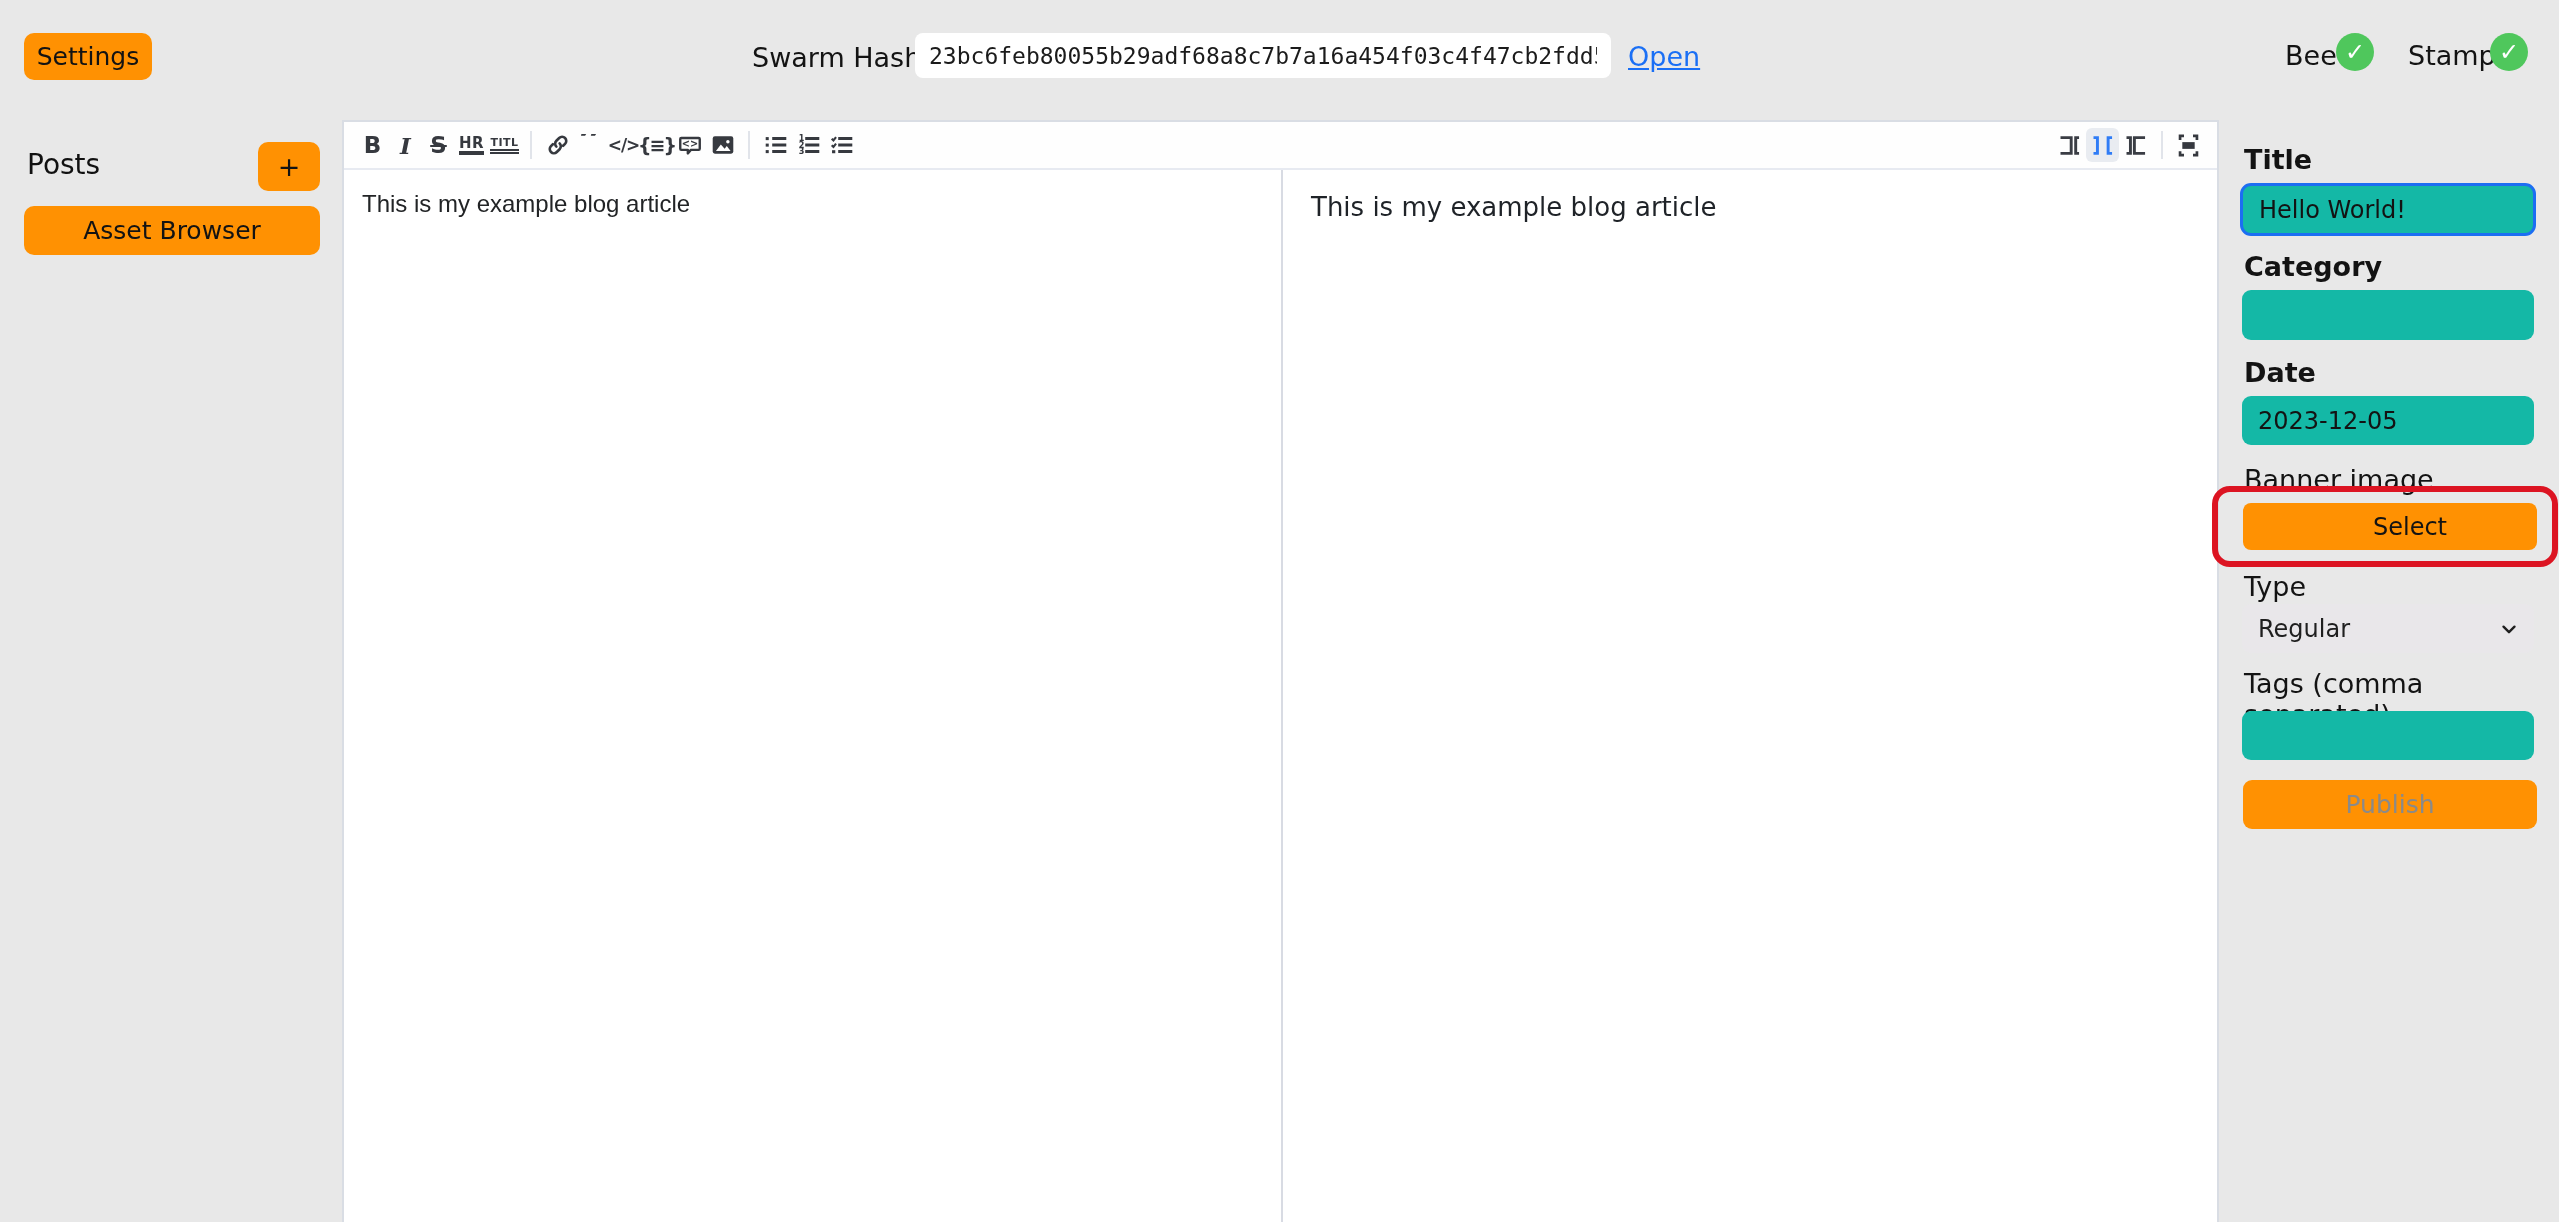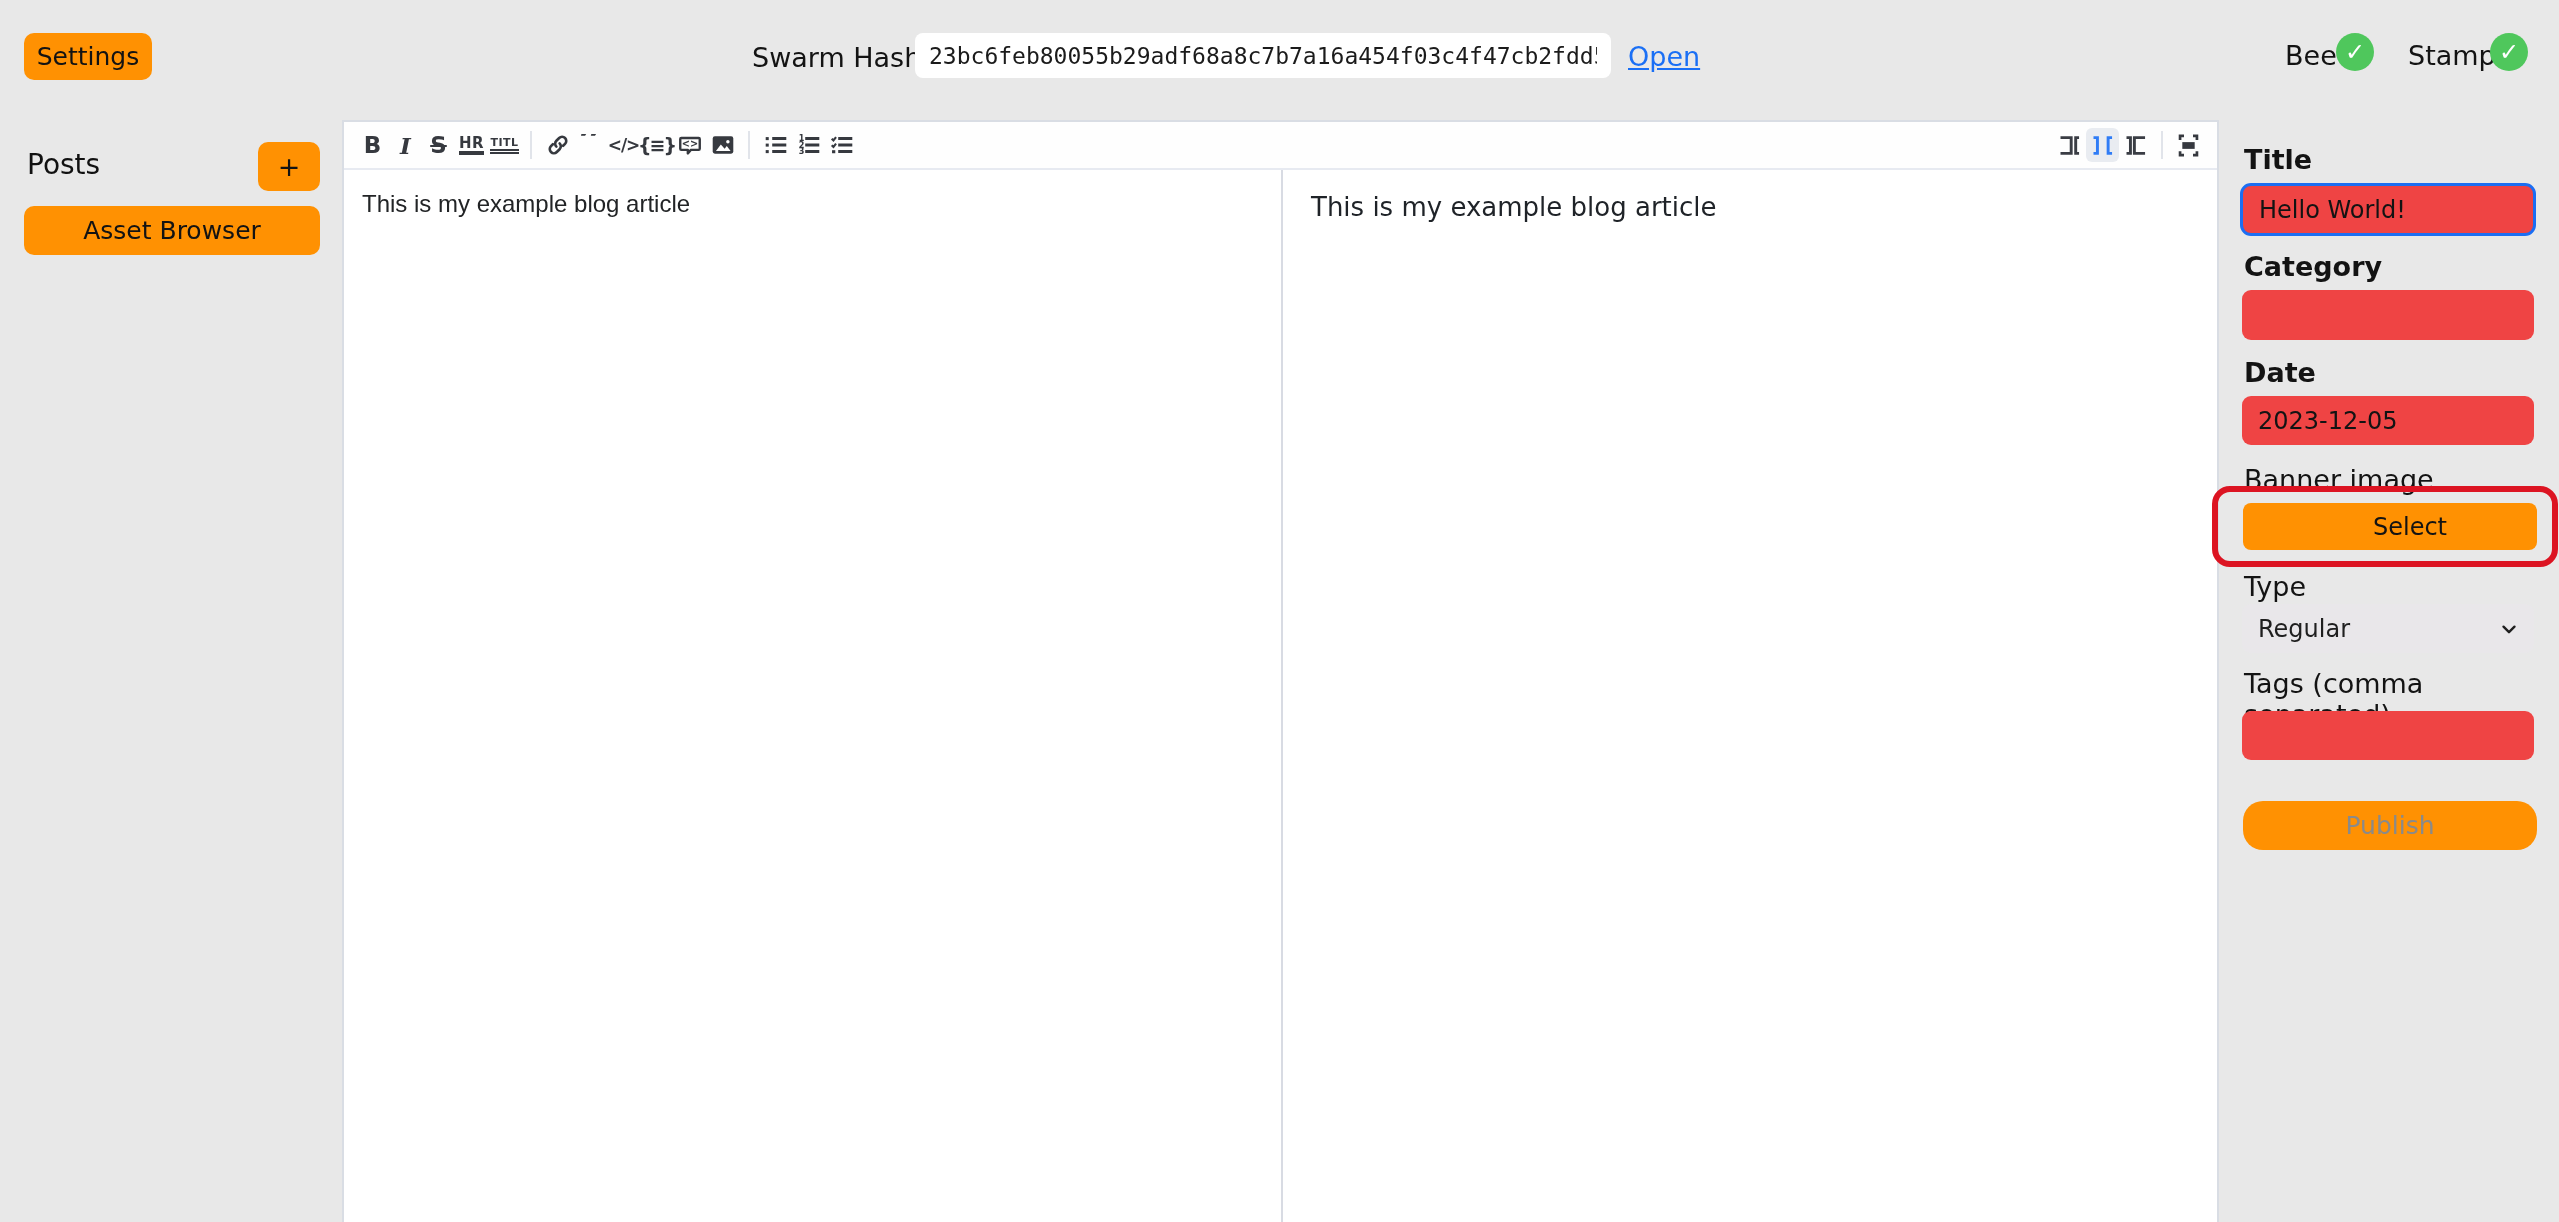--- a/index.html
+++ b/index.html
@@ -73,42 +73,42 @@
 
   #editor-body { flex: 1; display: flex; min-height: 0; }
   #md-pane { flex: 0 0 937px; padding: 20px 18px; font-family: "Liberation Sans", sans-serif; font-size: 24px; color: #222426; }
   #pane-splitter { flex: 0 0 2px; background: #d8dbe3; cursor: col-resize; }
   #preview-pane { flex: 1; padding: 22px 28px; font-size: 26px; color: #1f2328; }
 
   
   .panel-label { left: 2244px; }
   .panel-input {
     left: 2242px; width: 292px; height: 49px; border: none; border-radius: 9px;
-    background: #ef4444; font-family: "DejaVu Sans", sans-serif; font-size: 24px;
+    background: #14b8a6; font-family: "DejaVu Sans", sans-serif; font-size: 24px;
     color: #131313; padding: 0 16px; outline: none;
   }
   #title-label { top: 144px; }
   #title-input { left: 2240px; top: 183px; width: 296px; height: 53px; border: 3px solid #1c6ef2; border-radius: 11px; }
   #category-label { top: 251px; }
   #category-input { top: 290px; height: 50px; }
   #date-label { top: 357px; }
   #date-input { top: 396px; }
   #banner-label { top: 464px; }
   #banner-select-btn { left: 2243px; top: 503px; width: 294px; height: 47px; border-radius: 8px; font-size: 24px; padding-left: 40px; }
   #type-label { top: 571px; }
   #type-select-wrap { left: 2242px; top: 604px; width: 292px; height: 49px; text-decoration: underline; }
   #type-select {
     width: 100%; height: 100%; border: none; border-radius: 9px; background: #e9e7ea;
     font-family: "DejaVu Sans", sans-serif; font-size: 24px; color: #1f1f1f;
     padding: 0 16px; outline: none; appearance: none; -webkit-appearance: none; cursor: pointer;
   }
   #type-chevron { position: absolute; right: 14px; top: 14px; pointer-events: none; }
   #tags-label { top: 668px; }
   #tags-input { top: 711px; }
-  #publish-btn { left: 2243px; top: 801px; width: 294px; height: 49px; border-radius: 20px; color: #8a8a8a; font-size: 25px; }
+  #publish-btn { left: 2243px; top: 780px; width: 294px; height: 49px; border-radius: 9px; color: #8a8a8a; font-size: 25px; }
 
   
   #annotation-box {
     left: 2212px; top: 486px; width: 346px; height: 81px;
     border: 6px solid #dc1422; border-radius: 18px; pointer-events: none;
   }
 </style>
 </head>
 <body>
 

